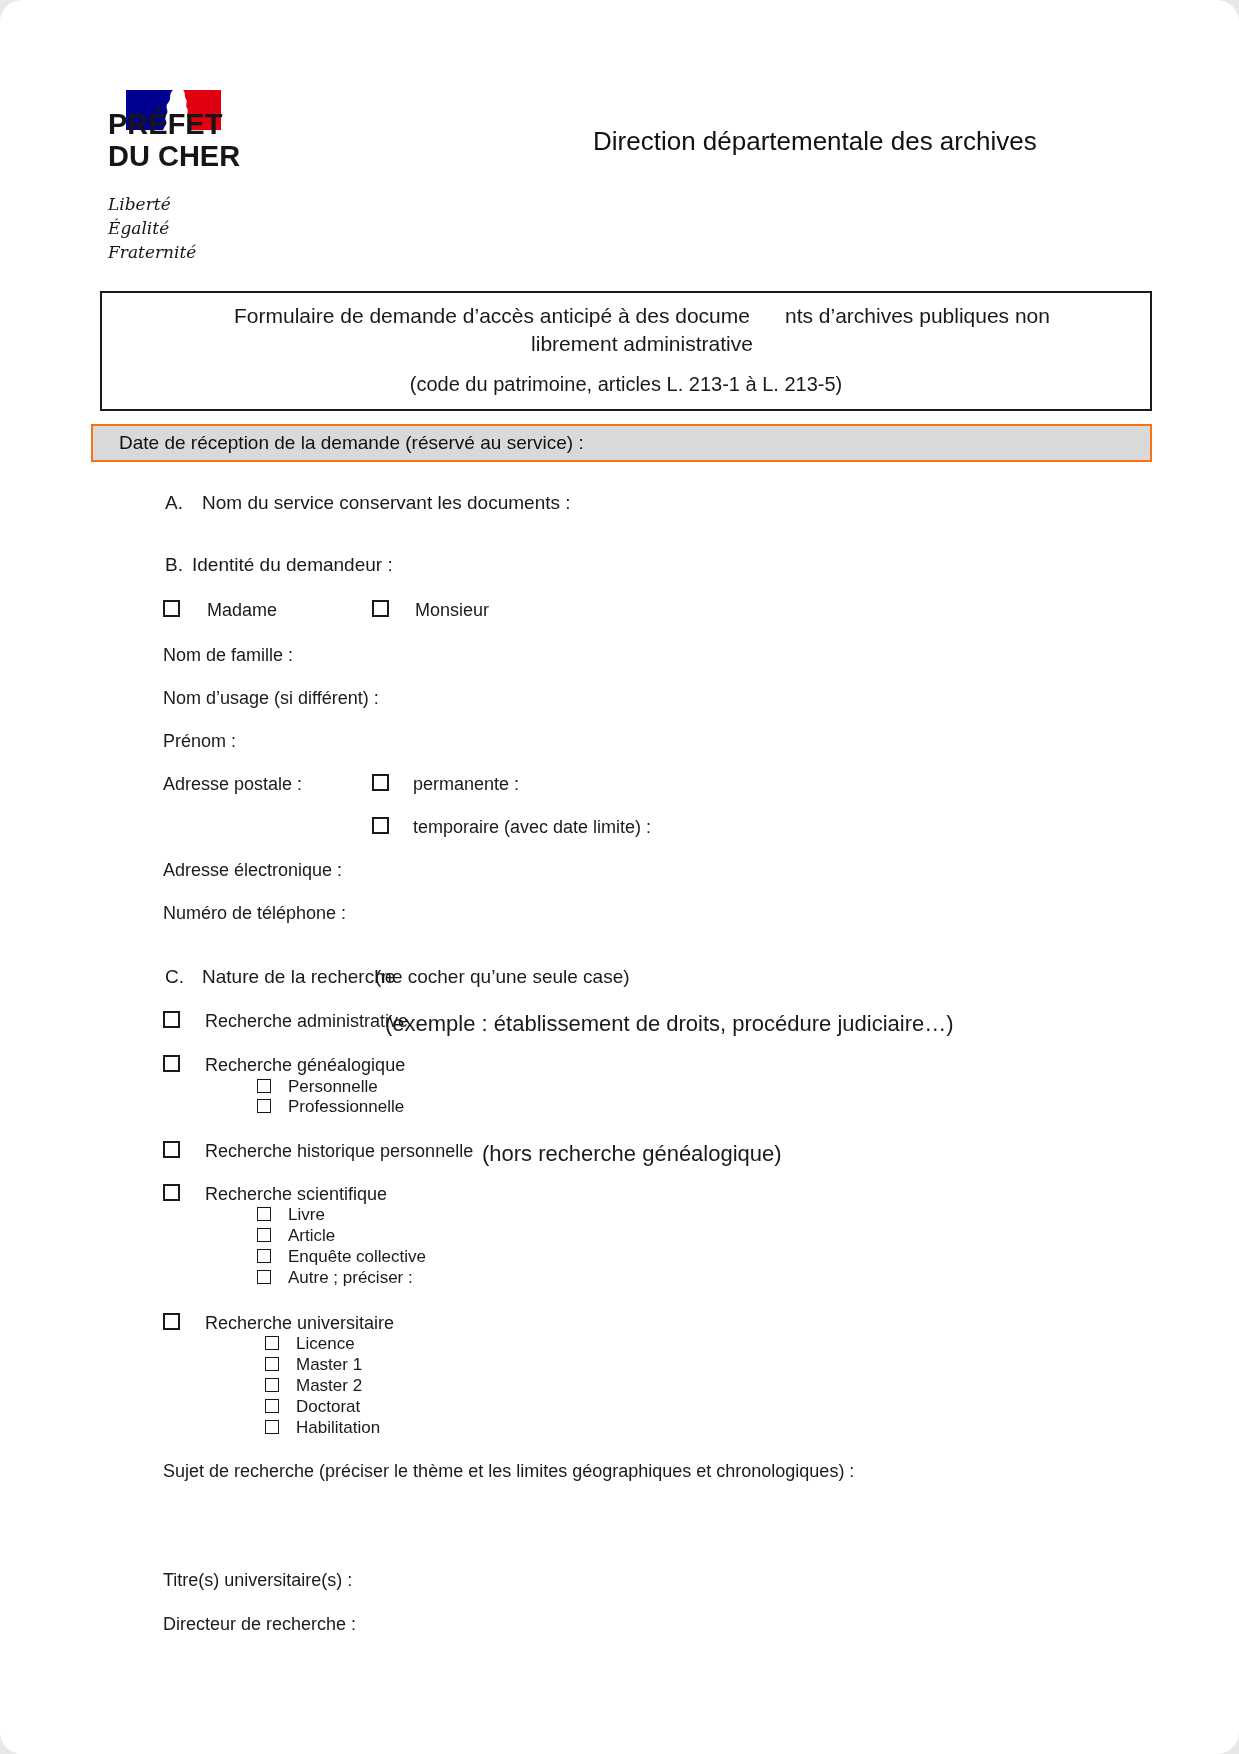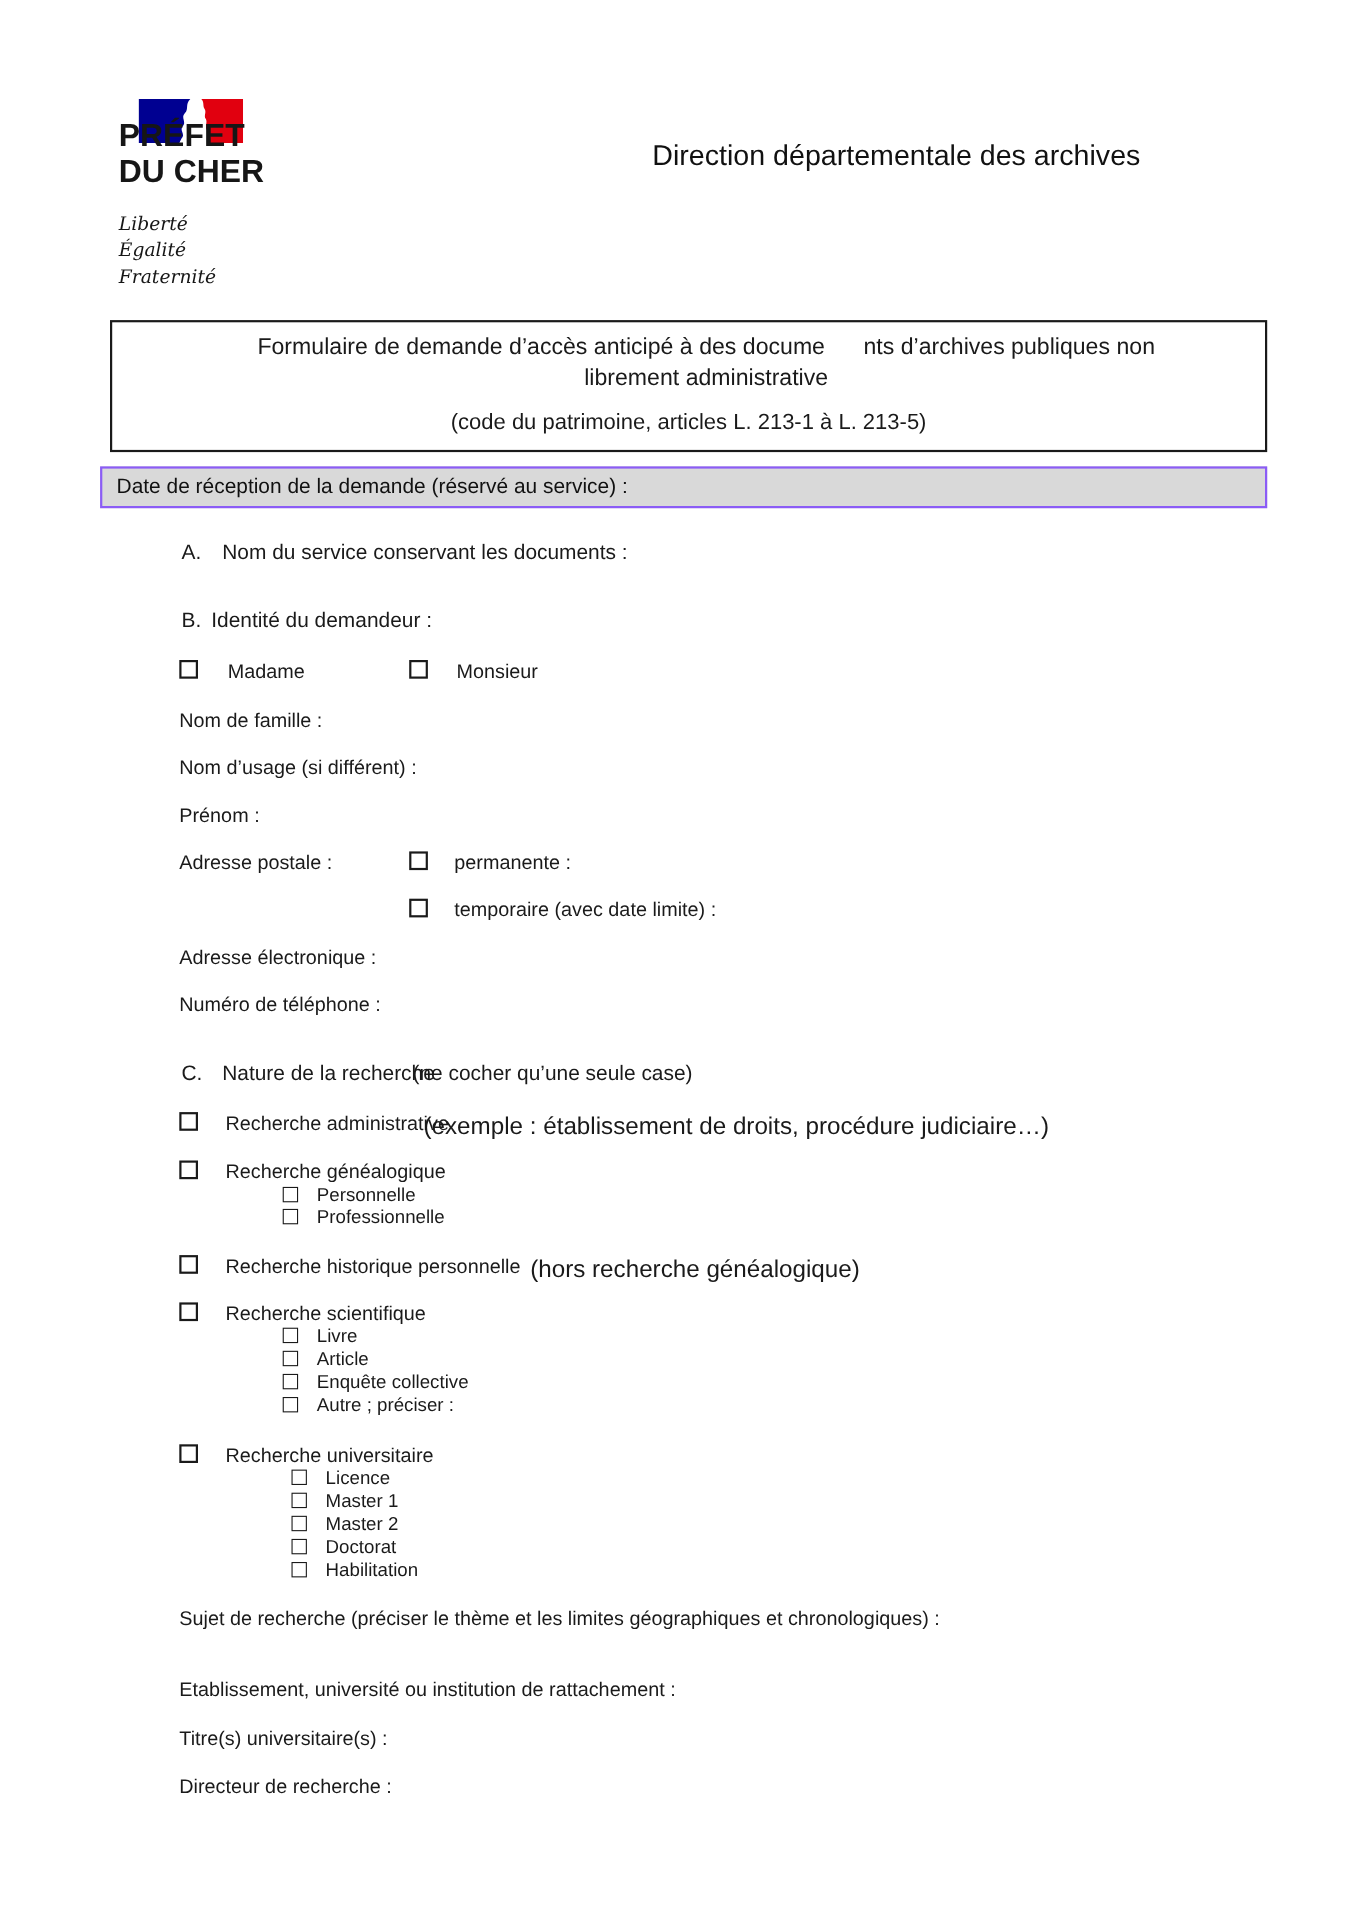--- a/index.html
+++ b/index.html
@@ -1,19 +1,19 @@
 <!DOCTYPE html>
 <html><head>
 <meta charset="utf-8">
 <style>
   html,body { margin:0; padding:0; background:#e8e8e8; }
   .page {
     position:relative; width:1239px; height:1754px; margin:0 auto;
     background:#ffffff; overflow:hidden;
-    font-family:"Liberation Sans", sans-serif; color:#1a1a1a;
+    font-family:"Liberation Sans", sans-serif; color:#1a1a1a;border-radius:22px;
   }
   .abs { position:absolute; white-space:pre; }
   .body-text { font-size:18px; line-height:1.15; }
   .sub-text  { font-size:17px; line-height:1.1; }
   .heading   { font-size:19px; }
   .note-text { font-size:22px; }
   .cb {
     position:absolute; width:17px; height:17px; box-sizing:border-box;
     border:2px solid #1a1a1a; background:#fff;
   }
@@ -22,22 +22,22 @@
   .motto { font-family:"DejaVu Serif", serif; font-style:italic; font-size:17px; color:#161616; }
   .direction { font-size:26px; color:#111; }
   .title-box {
     position:absolute; left:100px; top:291px; width:1052px; height:120px;
     border:2px solid #1a1a1a; box-sizing:border-box; text-align:center;
   }
   .title-box .tline { white-space:pre; font-size:21px; line-height:28px;padding-left:32px; }
   .title-box .code  { white-space:pre; font-size:20px; margin-top:15px; }
   .gray-bar {
     position:absolute; left:91px; top:424px; width:1061px; height:38px;
-    box-sizing:border-box; border:2px solid #8b5cf6; background:#d9d9d9;
-    display:flex; align-items:center; padding-left:13px;
+    box-sizing:border-box; border:2px solid #f97316; background:#d9d9d9;
+    display:flex; align-items:center; padding-left:26px;
     font-size:19px; color:#111;
   }
 </style>
 </head>
 <body>
 
 <div class="page">
 
   <div class="abs" style="left:108px; top:72px;">
     <svg width="95" height="40" viewBox="0 0 95 40">
@@ -125,17 +125,16 @@
   <span class="cb small" style="left:265px; top:1357px;"></span>
   <div class="abs sub-text" style="left:296px; top:1356px;">Master 1</div>
   <span class="cb small" style="left:265px; top:1378px;"></span>
   <div class="abs sub-text" style="left:296px; top:1377px;">Master 2</div>
   <span class="cb small" style="left:265px; top:1399px;"></span>
   <div class="abs sub-text" style="left:296px; top:1398px;">Doctorat</div>
   <span class="cb small" style="left:265px; top:1420px;"></span>
   <div class="abs sub-text" style="left:296px; top:1419px;">Habilitation</div>
 
   <div class="abs body-text" style="left:163px; top:1461px;">Sujet de recherche (préciser le thème et les limites géographiques et chronologiques) :</div>
-  <div class="abs body-text" style="left:163px; top:1526px;">Etablissement, université ou institution de rattachement :</div>
   <div class="abs body-text" style="left:163px; top:1570px;">Titre(s) universitaire(s) :</div>
   <div class="abs body-text" style="left:163px; top:1614px;">Directeur de recherche :</div>
 
 </div>
 
 </body></html>

